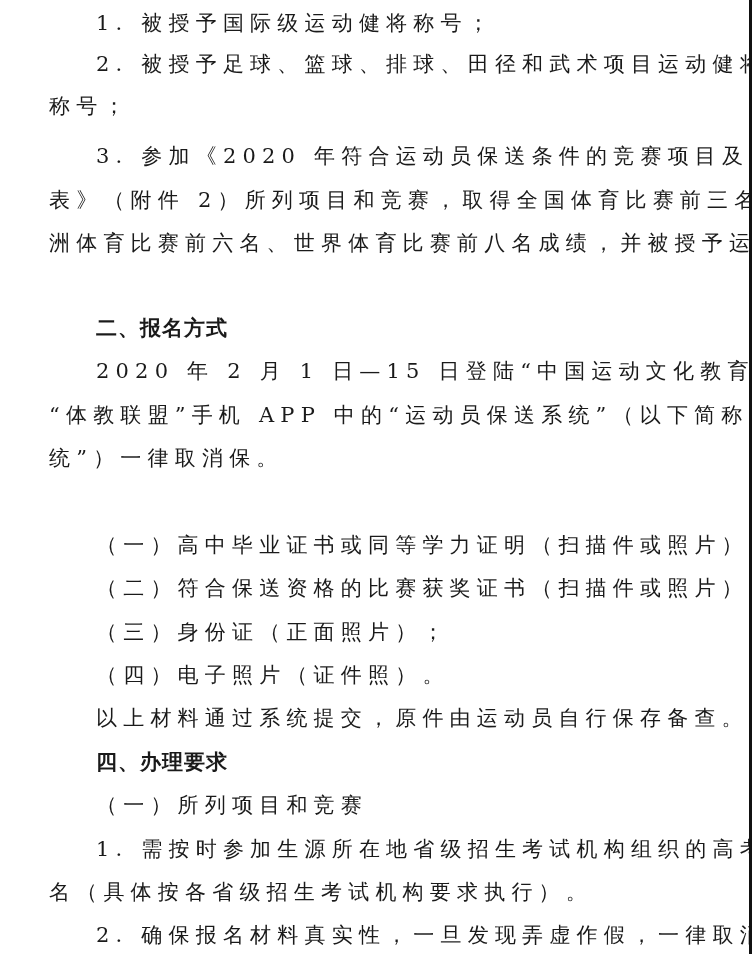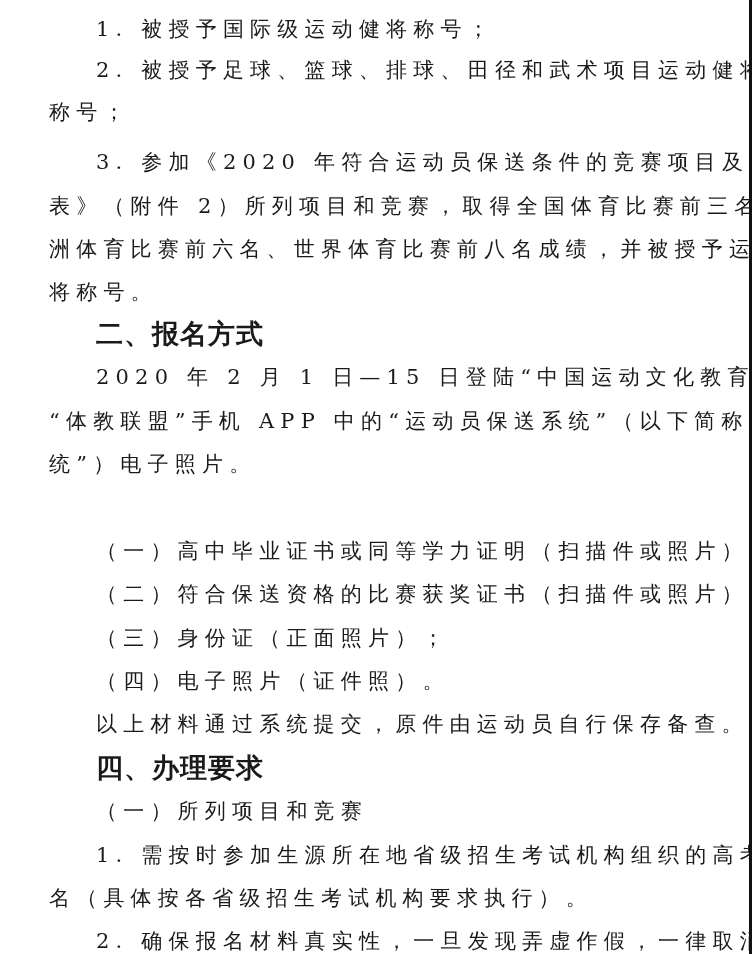--- a/index.html
+++ b/index.html
@@ -4,62 +4,61 @@
   <style>
     html, body { margin: 0; padding: 0; }
     body {
       width: 752px; height: 954px; overflow: hidden;
       background: #ffffff;
       position: relative;
       font-family: "DejaVu Serif", "Liberation Serif", serif;
       color: #1a1a1a;
     }
     .page {
-      position: absolute; left: 0; top: 9px; width: 749px; height: 848px;
+      position: absolute; left: 0; top: 3px; width: 749px; height: 848px;
       background: #ffffff;
     }
     .right-edge {
       position: absolute; right: 0; top: 0; width: 3px; height: 954px;
       background: #111111;
     }
     .line {
       position: absolute;
       font-size: 21px;
       letter-spacing: 6.2px;
       white-space: nowrap;
       line-height: 28px;
     }
     .indent { left: 96px; }
     .flush { left: 49px; }
     .heading {
       font-family: "DejaVu Sans", "Liberation Sans", sans-serif;
       font-weight: bold;
       letter-spacing: 1px;
-      font-size: 27px;
+      font-size: 21px;
     }
   </style>
 </head>
 <body>
 
 <div class="page">
 
   <div class="line indent" style="top:6px;">1. 被授予国际级运动健将称号；</div>
 
   <div class="line indent" style="top:47px;">2. 被授予足球、篮球、排球、田径和武术项目运动健将</div>
   <div class="line flush" style="top:89px;">称号；</div>
 
   <div class="line indent" style="top:139px;">3. 参加《2020 年符合运动员保送条件的竞赛项目及赛事</div>
   <div class="line flush" style="top:183px;">表》（附件 2）所列项目和竞赛，取得全国体育比赛前三名、亚</div>
   <div class="line flush" style="top:226px;">洲体育比赛前六名、世界体育比赛前八名成绩，并被授予运动健</div>
-  <div class="line flush" style="top:269px;">将称号。</div>
 
   <div class="line indent heading" style="top:311px;">二、报名方式</div>
   <div class="line indent" style="top:354px;">2020 年 2 月 1 日—15 日登陆“中国运动文化教育网”或</div>
   <div class="line flush" style="top:398px;">“体教联盟”手机 APP 中的“运动员保送系统”（以下简称“系</div>
-  <div class="line flush" style="top:441px;">统”）电子照片。</div>
+  <div class="line flush" style="top:441px;">统”）一律取消保。</div>
 
   <div class="line indent" style="top:528px;">（一）高中毕业证书或同等学力证明（扫描件或照片）；</div>
   <div class="line indent" style="top:571px;">（二）符合保送资格的比赛获奖证书（扫描件或照片）；</div>
   <div class="line indent" style="top:615px;">（三）身份证（正面照片）；</div>
   <div class="line indent" style="top:658px;text-align:center;">（四）电子照片（证件照）。</div>
   <div class="line indent heading" style="top:745px;">四、办理要求</div>
 
   <div class="line indent" style="top:701px;">以上材料通过系统提交，原件由运动员自行保存备查。</div>
   <div class="line indent" style="top:788px;">（一）所列项目和竞赛</div>
   <div class="line indent" style="top:832px;">1. 需按时参加生源所在地省级招生考试机构组织的高考报</div>

